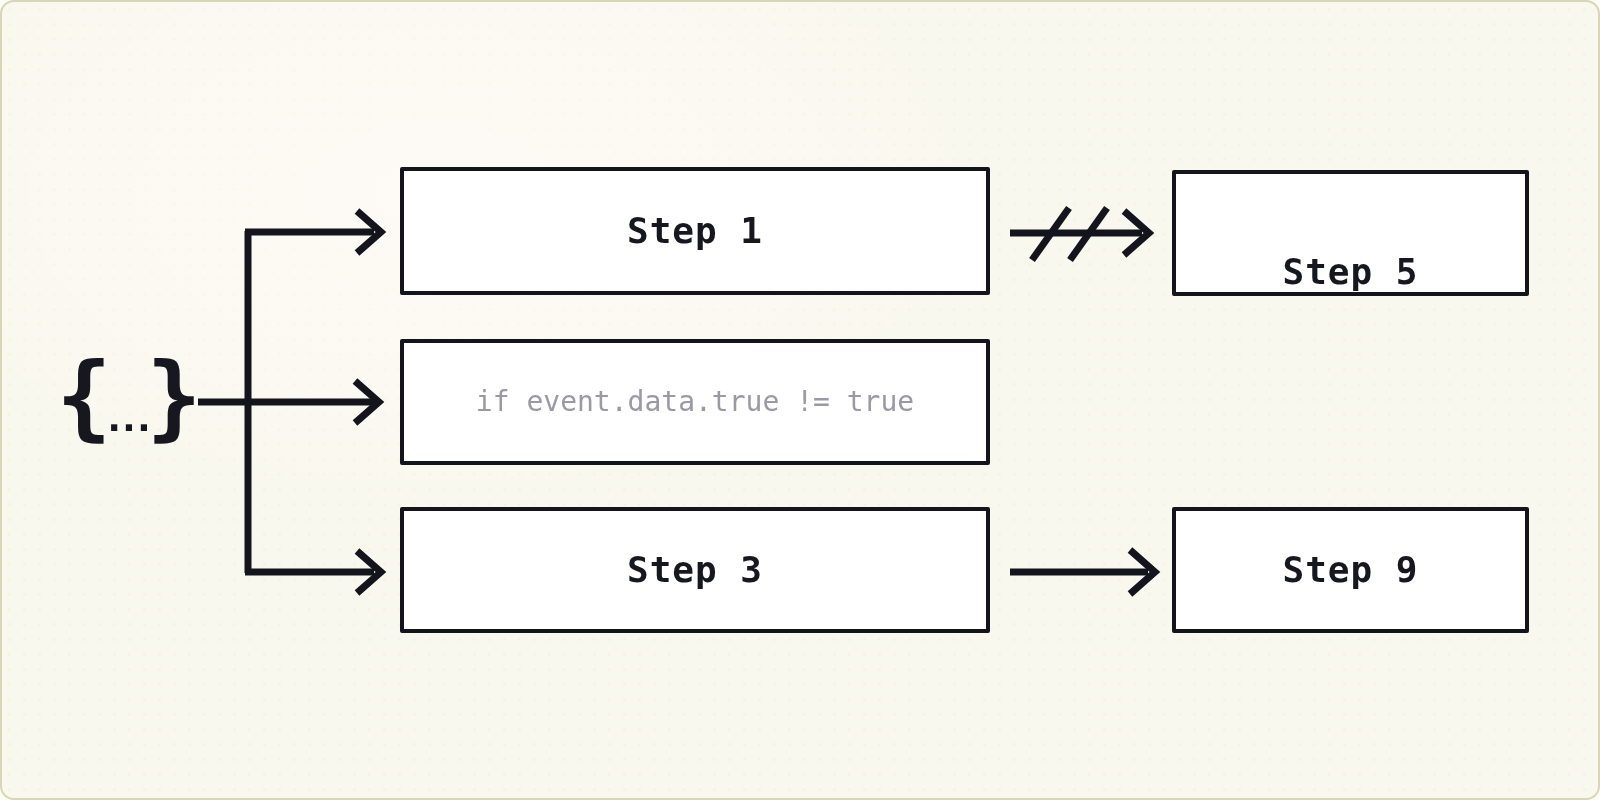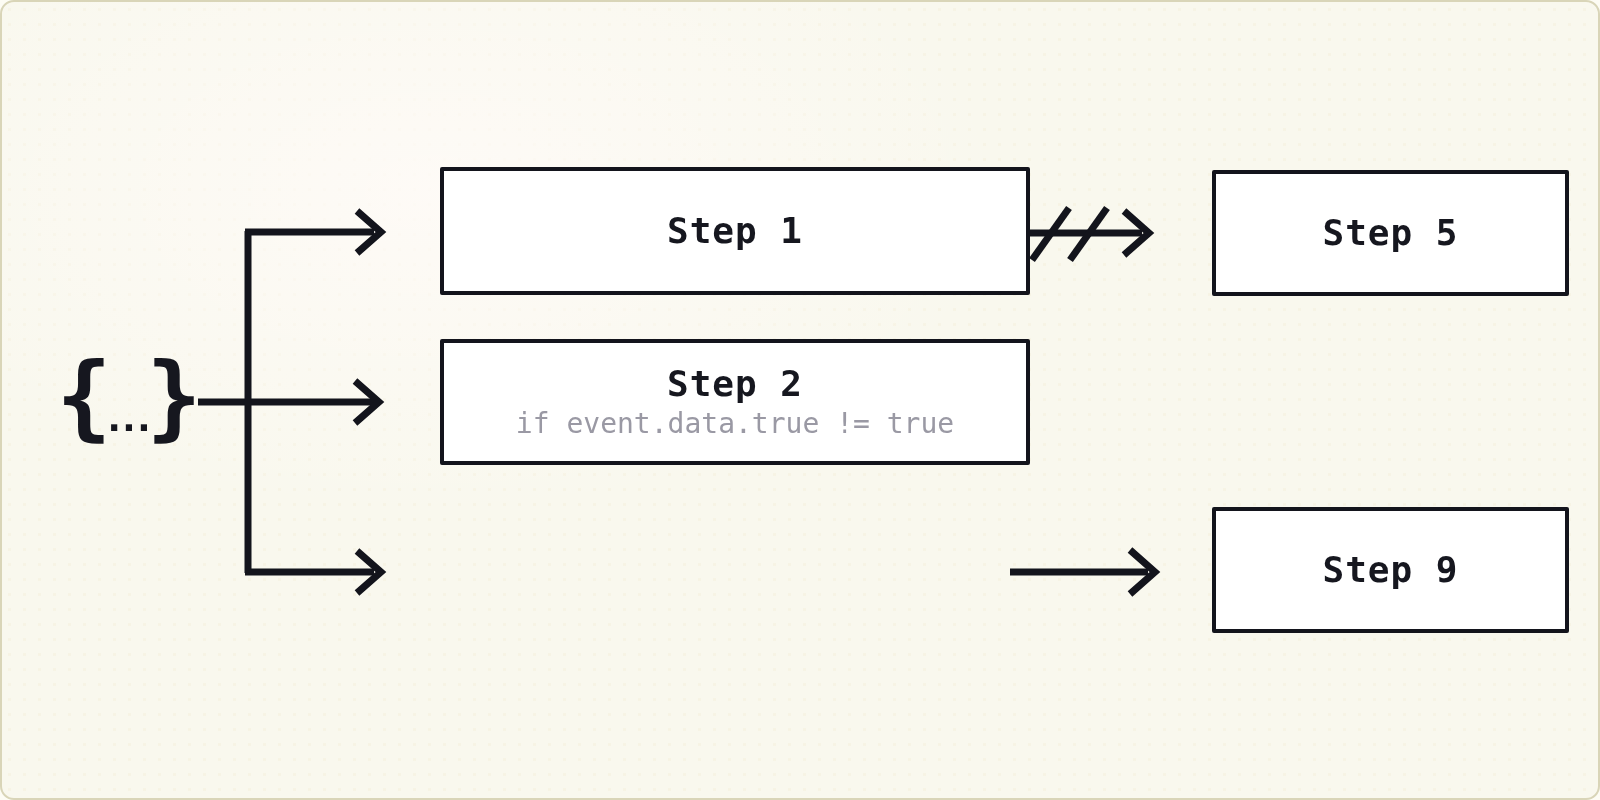--- a/index.html
+++ b/index.html
@@ -32,41 +32,40 @@
     z-index: 2;
     box-sizing: border-box;
     background: #ffffff;
     border: 4px solid #13141c;
     border-radius: 2px;
     display: flex;
     flex-direction: column;
     align-items: center;
     justify-content: center;
     gap: 6px;
-    margin-left: 40px;
   }
   .node .label {
     font-weight: 700;
     font-size: 36px;
     line-height: 1.1;
     color: #16171f;
     letter-spacing: 1px;
     white-space: nowrap;
   }
   .node .condition {
     font-weight: 400;
     font-size: 28px;
     line-height: 1.1;
     color: #9a99a4;
     white-space: nowrap;
   }
   .node-step1 { left: 398px; top: 165px; width: 590px; height: 128px; }
   .node-step2 { left: 398px; top: 337px; width: 590px; height: 126px; }
   .node-step3 { left: 398px; top: 505px; width: 590px; height: 126px; }
-  .node-step5 { left: 1170px; top: 168px; width: 357px; height: 126px; }
+  .node-step5 { left: 1170px; top: 168px; width: 357px; height: 126px; justify-content: flex-end; }
   .node-step6 { left: 1170px; top: 505px; width: 357px; height: 126px; }
 
   .source-icon {
     position: absolute;
     z-index: 2;
     left: 62px;
     top: 348px;
     width: 130px;
     height: 104px;
     display: flex;
@@ -129,24 +128,26 @@
     <span class="brace">{</span>
     <span class="dots">...</span>
     <span class="brace">}</span>
   </div>
 
   <div class="node node-step1">
     <span class="label">Step 1</span>
   </div>
 
   <div class="node node-step2">
-    <span class="label">Step 2</span>
     <span class="condition">if event.data.true != true</span>
   </div>
 
+  <div class="node node-step3">
+    <span class="label">Step 3</span>
+  </div>
 
   <div class="node node-step5">
     <span class="label">Step 5</span>
   </div>
 
   <div class="node node-step6">
     <span class="label">Step 9</span>
   </div>
 
 </div>

